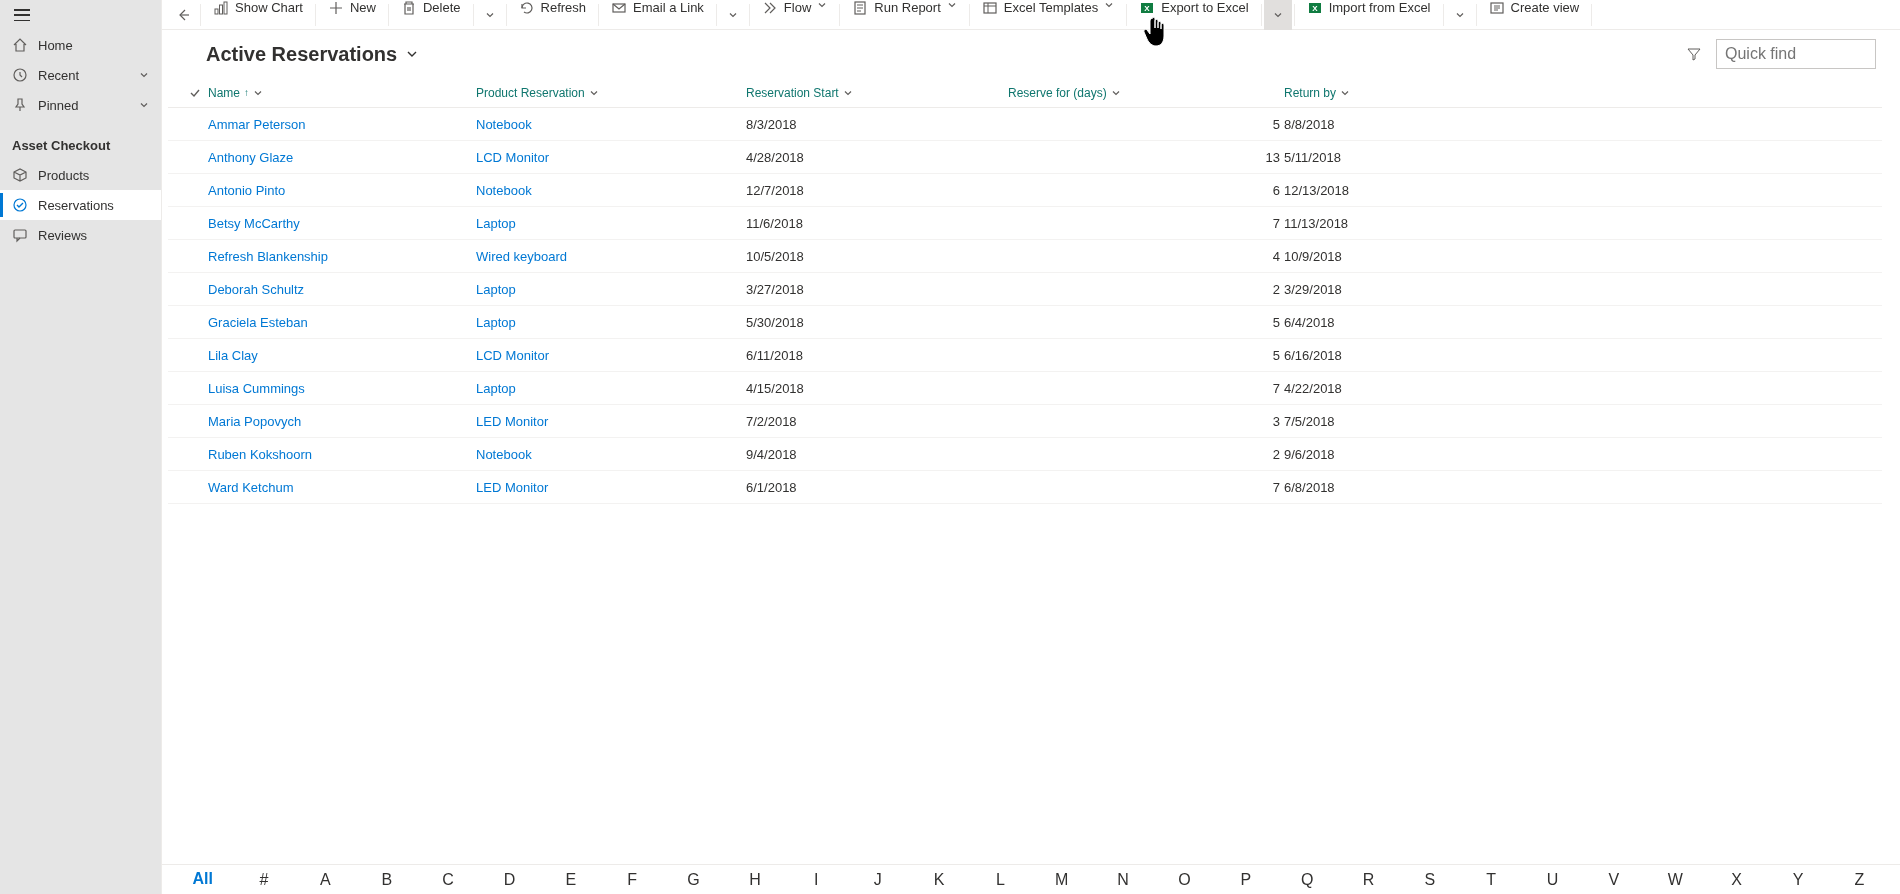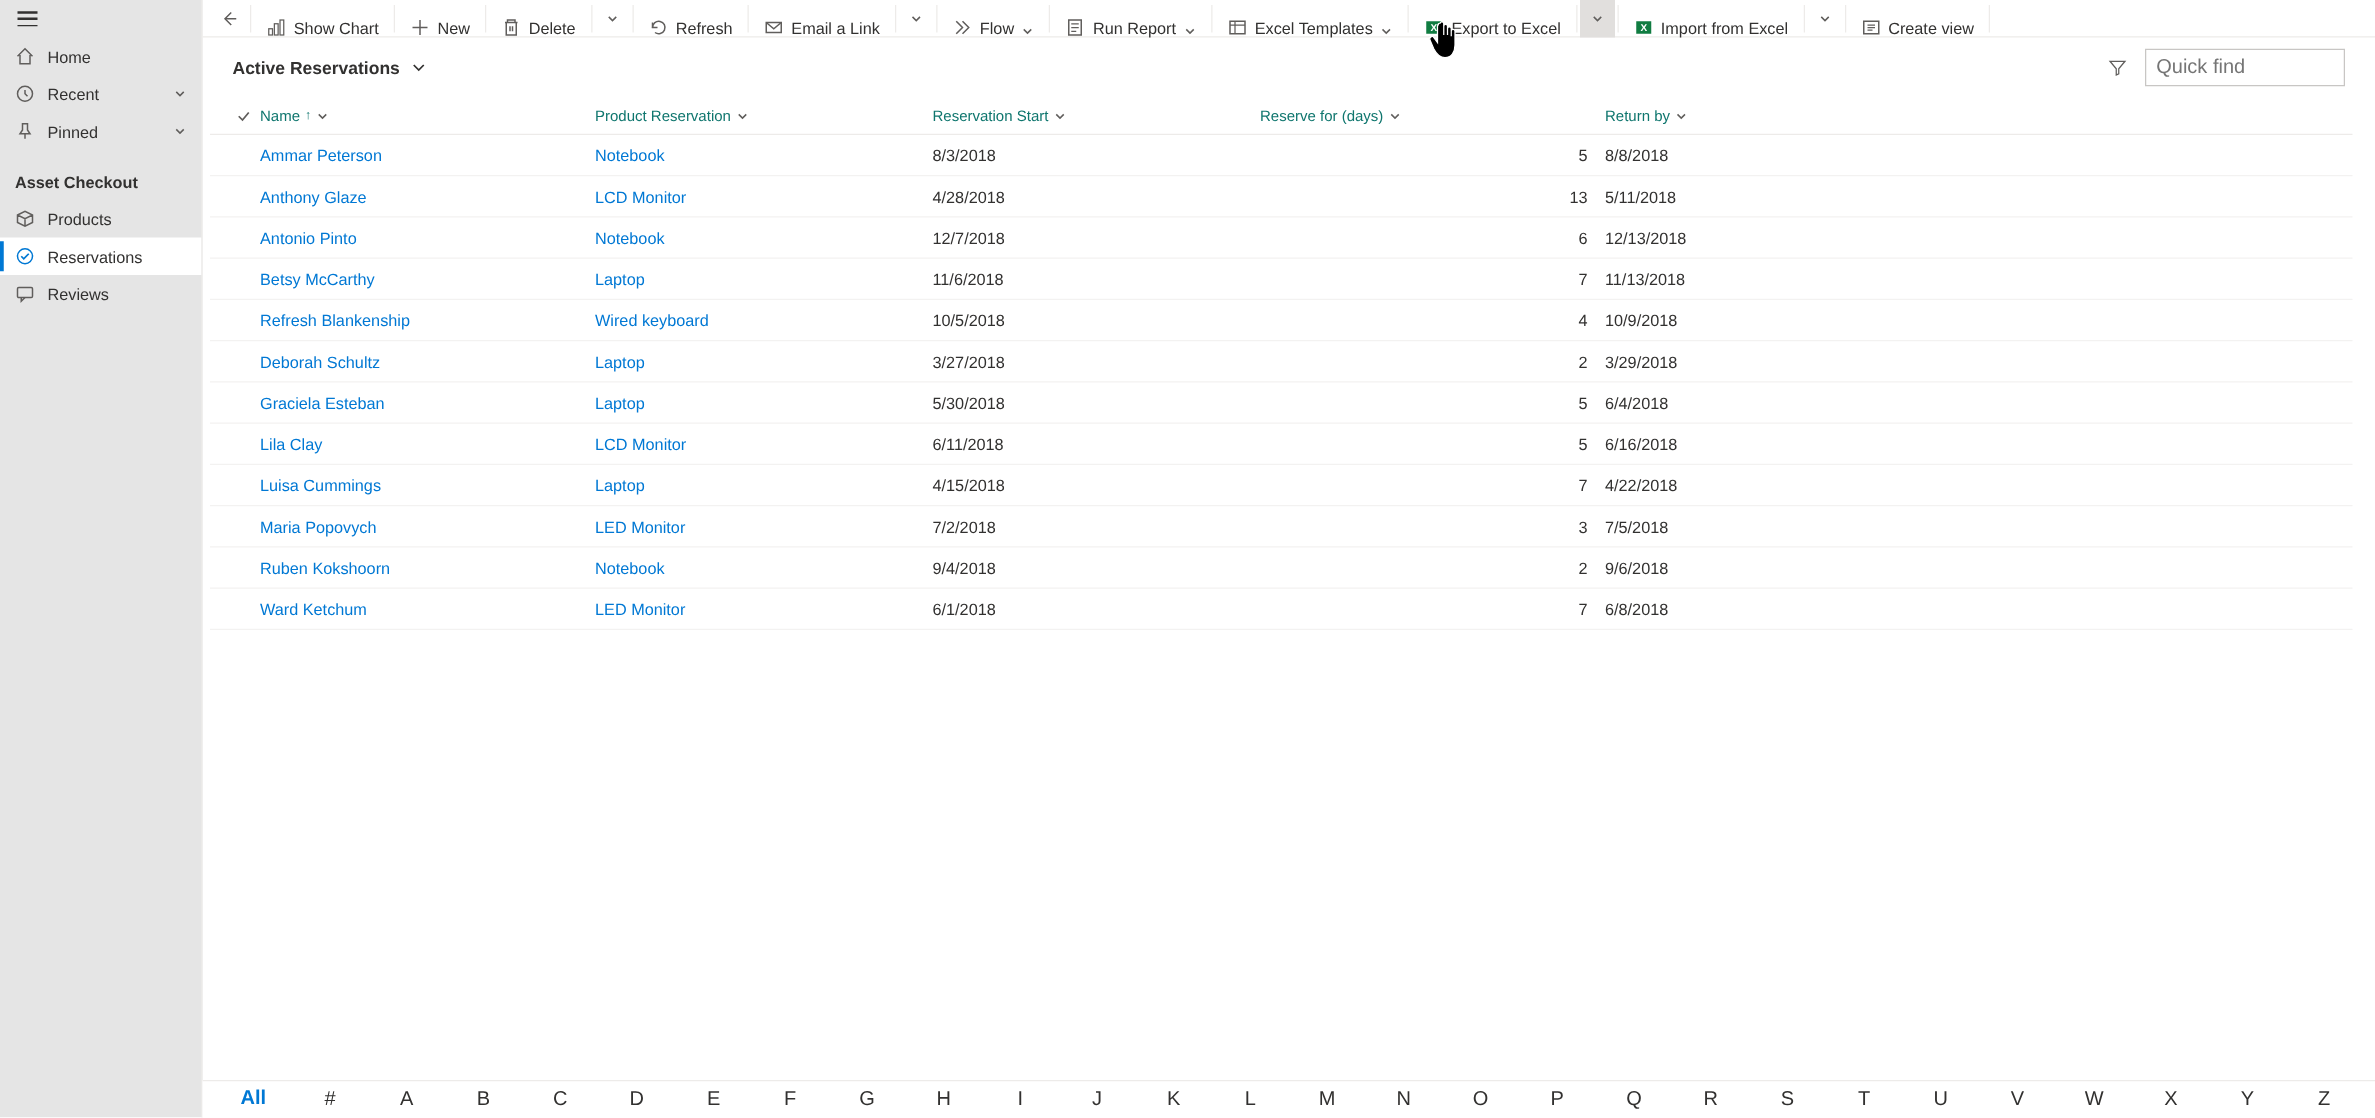--- a/index.html
+++ b/index.html
@@ -20,49 +20,49 @@
   .nav-item.active::before { content: ""; position: absolute; left: 0; top: 3px; bottom: 3px; width: 3px; background: #0078d4; }
   .nav-item.active .nav-icon { color: #0078d4; }
   
   
   .main { flex: 1; display: flex; flex-direction: column; position: relative; }
   
   
   .commandbar { height: 30px; border-bottom: 1px solid #edebe9; display: flex; align-items: center; padding-left: 6px; }
   .back-btn { width: 30px; height: 30px; display: flex; align-items: center; justify-content: center; cursor: pointer; }
   .cmd-divider { width: 1px; height: 22px; background: #edebe9; margin: 0 2px; }
-  .cmd-btn { height: 30px; display: flex; align-items: flex-end; padding: 0 10px; cursor: pointer; white-space: nowrap; }
+  .cmd-btn { height: 30px; display: flex; align-items: flex-start; padding: 0 10px; cursor: pointer; white-space: nowrap; }
   .cmd-btn .cmd-icon { width: 16px; height: 16px; margin-right: 6px; display: flex; align-items: center; justify-content: center; color: #605e5c; }
   .cmd-btn.excel .cmd-icon { color: #107c41; }
   .cmd-chevron { width: 28px; height: 30px; display: flex; align-items: center; justify-content: center; cursor: pointer; color: #605e5c; }
   .cmd-chevron.hovered { background: #e1dfdd; }
   
   
   .view-header { height: 48px; display: flex; align-items: center; padding: 0 24px; justify-content: space-between; }
   .view-title-wrap { display: flex; align-items: center; gap: 8px; cursor: pointer; }
-  .view-title { font-size: 14px; font-weight: 600; }
+  .view-title { font-size: 20px; font-weight: 600; margin-left: 20px; }
   .view-right { display: flex; align-items: center; gap: 14px; }
   .filter-icon { color: #605e5c; cursor: pointer; width: 16px; height: 16px; display:flex; align-items:center; justify-content:center;}
   .search-box { width: 160px; height: 30px; border: 1px solid #c8c6c4; display: flex; align-items: center; padding: 0 8px; }
   .search-box input { border: none; outline: none; flex: 1; font-size: 16px; color: #605e5c; background: transparent; }
   
   
   .table-wrap { flex: 1; overflow: auto; padding: 0 18px 0 6px; }
   .grid { width: 100%; }
   .grid-header { display: flex; height: 30px; align-items: center; border-bottom: 1px solid #edebe9; color: #0f766e; font-size: 12px; padding-left: 14px;}
   .grid-header .col { display: flex; align-items: center; gap: 4px; cursor: pointer; }
   .grid-header .col .sort { font-size: 10px; }
   .grid-header .chk-col { width: 26px; display:flex; align-items:center; justify-content:center;}
   .grid-row { display: flex; height: 33px; align-items: center; border-bottom: 1px solid #f3f2f1; padding-left: 14px;}
   .grid-row .chk-col { width: 26px; }
   .grid-row .link { color: #0078d4; cursor: pointer; }
   .col-name { width: 268px; padding-left: 0px; }
   .col-product { width: 270px; }
   .col-start { width: 262px; }
-  .col-days { width: 276px; text-align: right; padding-right: 14px; }
+  .col-days { width: 276px; text-align: right; padding-right: 4px; }
   .col-return { width: 260px; }
   
   
   .alpha-bar { height: 30px; border-top: 1px solid #edebe9; display: flex; align-items: center; padding: 0 10px; background: #fff; }
   .alpha-item { flex: 1; text-align: center; font-size: 16px; color: #323130; cursor: pointer; padding: 6px 0; }
   .alpha-item.active { color: #0078d4; border-bottom: 2px solid #0078d4; font-weight: 600; }
   
   
   .status-bar { height: 18px; padding: 0 12px; font-size: 11px; color: #605e5c; display: flex; align-items: center; border-top: 1px solid #edebe9; overflow:hidden;}
   

